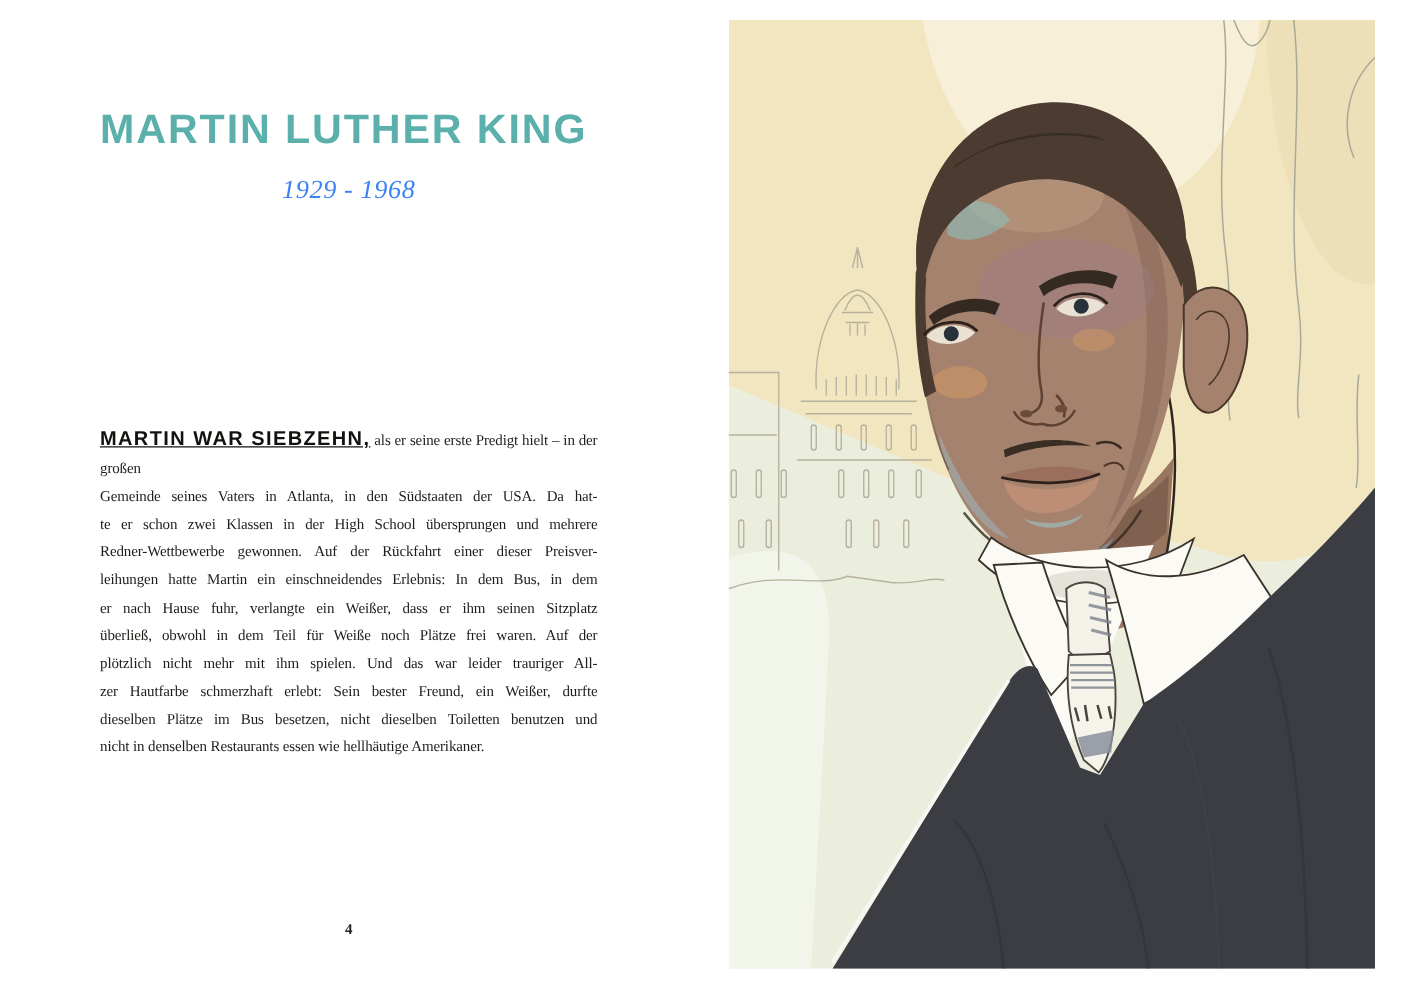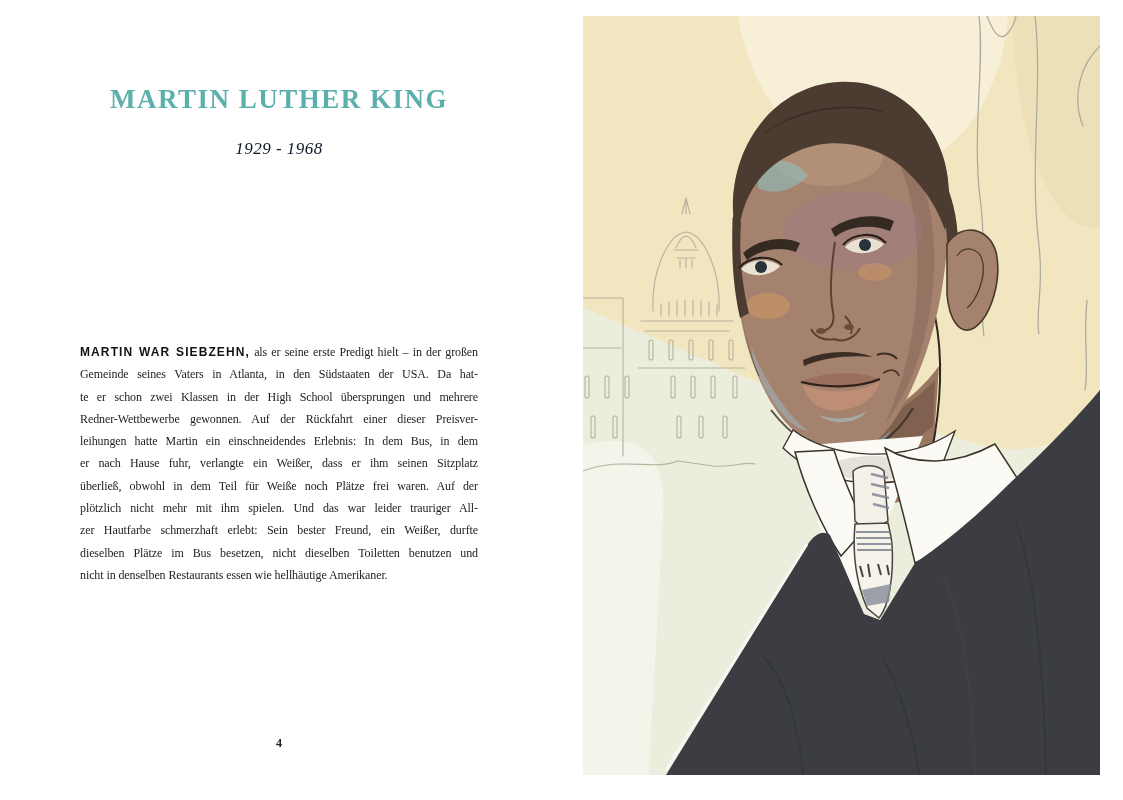--- a/index.html
+++ b/index.html
@@ -1,31 +1,31 @@
 <!DOCTYPE html>
 <html lang="de"><head>
 <meta charset="utf-8">
 <style>
   html,body{margin:0;padding:0;background:#ffffff;}
   .page{position:relative;width:1123px;height:800px;background:#ffffff;overflow:hidden;
         font-family:"Liberation Serif",serif;}
   
   .text-col{position:absolute;left:80px;top:0;width:398px;height:800px;}
-  .title{position:absolute;top:84px;left:0;width:100%;text-align:center;
-         font-family:Liberation Serif, serif;font-weight:bold;font-size:27px;
+  .title{position:absolute;top:84px;left:0;width:100%;
+         font-family:Liberation Sans, sans-serif;font-weight:bold;font-size:33px;
          letter-spacing:1.5px;color:#5cb0ac;white-space:nowrap;}
   .dates{position:absolute;top:139px;left:0;width:100%;text-align:center;
-         font-style:italic;font-size:17px;letter-spacing:.5px;color:#0f172a;}
+         font-style:italic;font-size:21px;letter-spacing:.5px;color:#3b82f6;}
   .body-text{position:absolute;top:341px;left:0;width:398px;}
   .body-line{font-size:12px;line-height:22.3px;color:#1f1d1a;letter-spacing:-0.1px;
              text-align:justify;text-align-last:justify;}
   .body-line.last{text-align-last:left;}
   .body-line.indent{padding-left:22px;}
-  .lead{font-family:"Liberation Sans",sans-serif;font-weight:bold;font-size:12px;
-        letter-spacing:1.1px;color:#14120f;}
+  .lead{font-family:"Liberation Sans",sans-serif;font-weight:bold;font-size:16px;
+        letter-spacing:1.1px;color:#14120f;text-decoration:underline;}
   .pagenum{position:absolute;top:736px;left:0;width:100%;text-align:center;
            font-size:12px;font-weight:bold;color:#23211e;}
   
   .illus{position:absolute;left:583px;top:16px;width:517px;height:759px;}
   .illus svg{display:block;width:517px;height:759px;}
   .sketch{stroke:#b7b19d;stroke-width:1.1;fill:none;stroke-linecap:round;}
   .tree{stroke:#a9a89a;stroke-width:1.2;fill:none;stroke-linecap:round;}
 </style>
 </head>
 <body>

